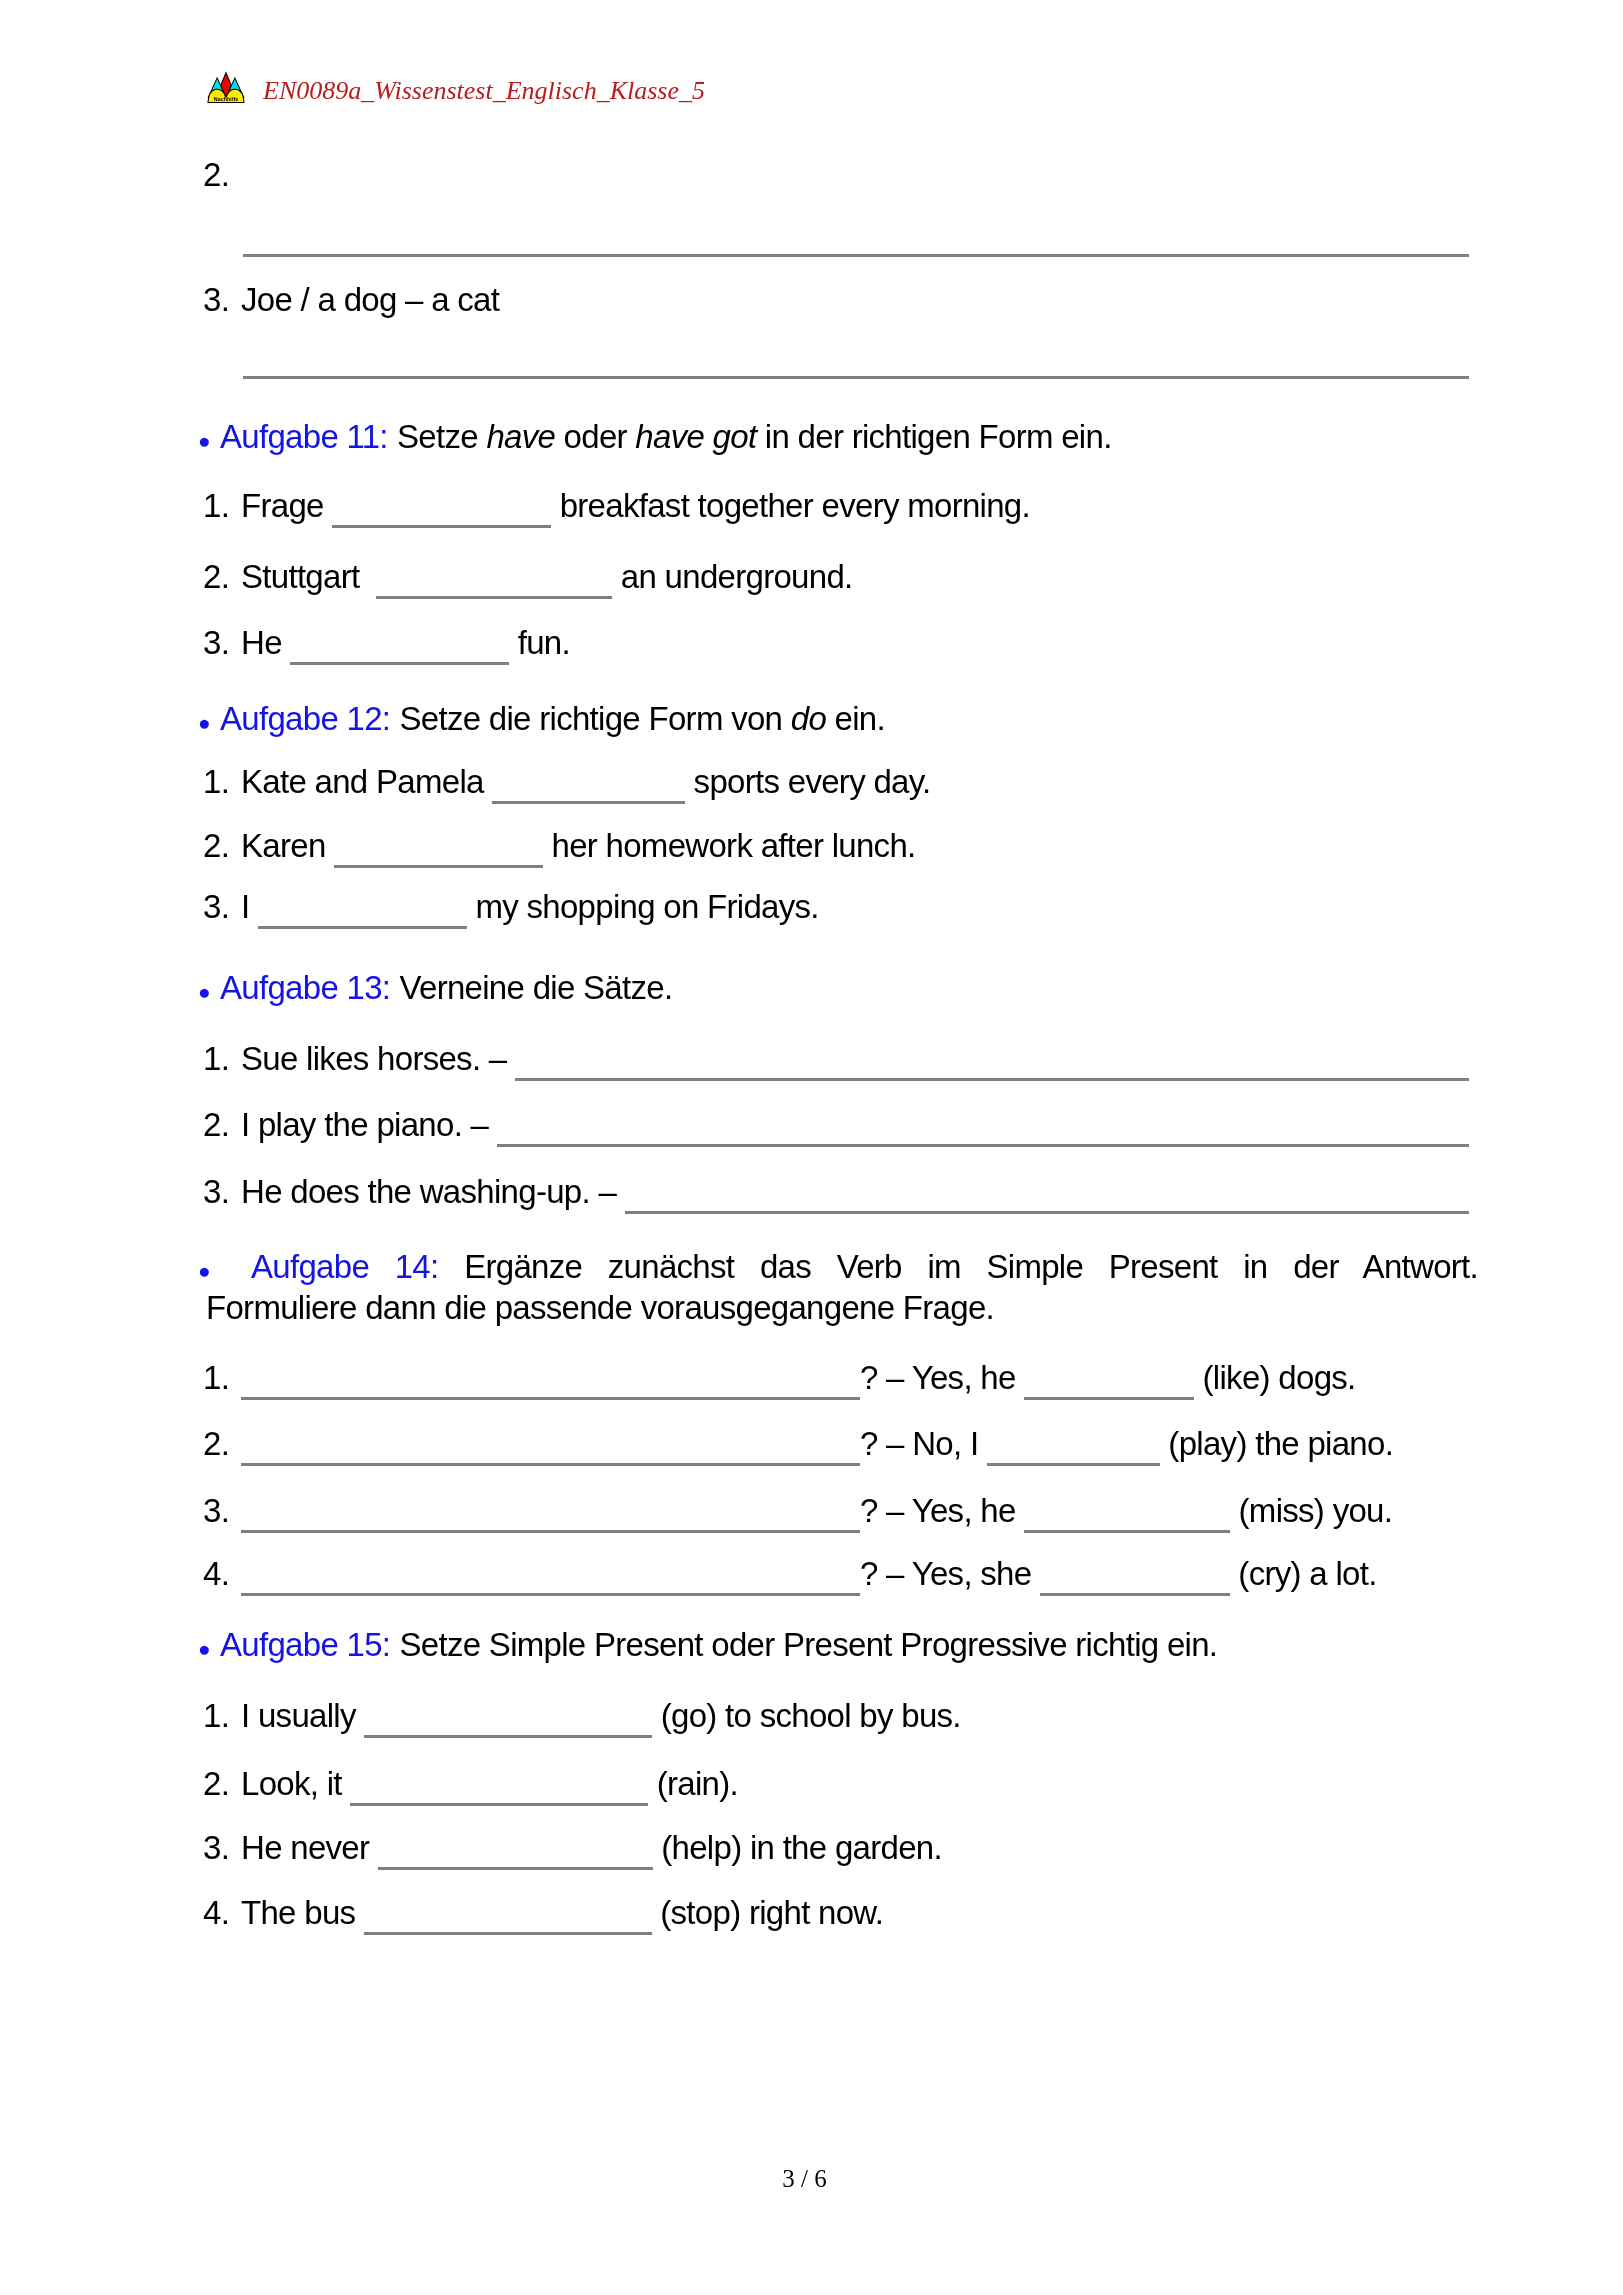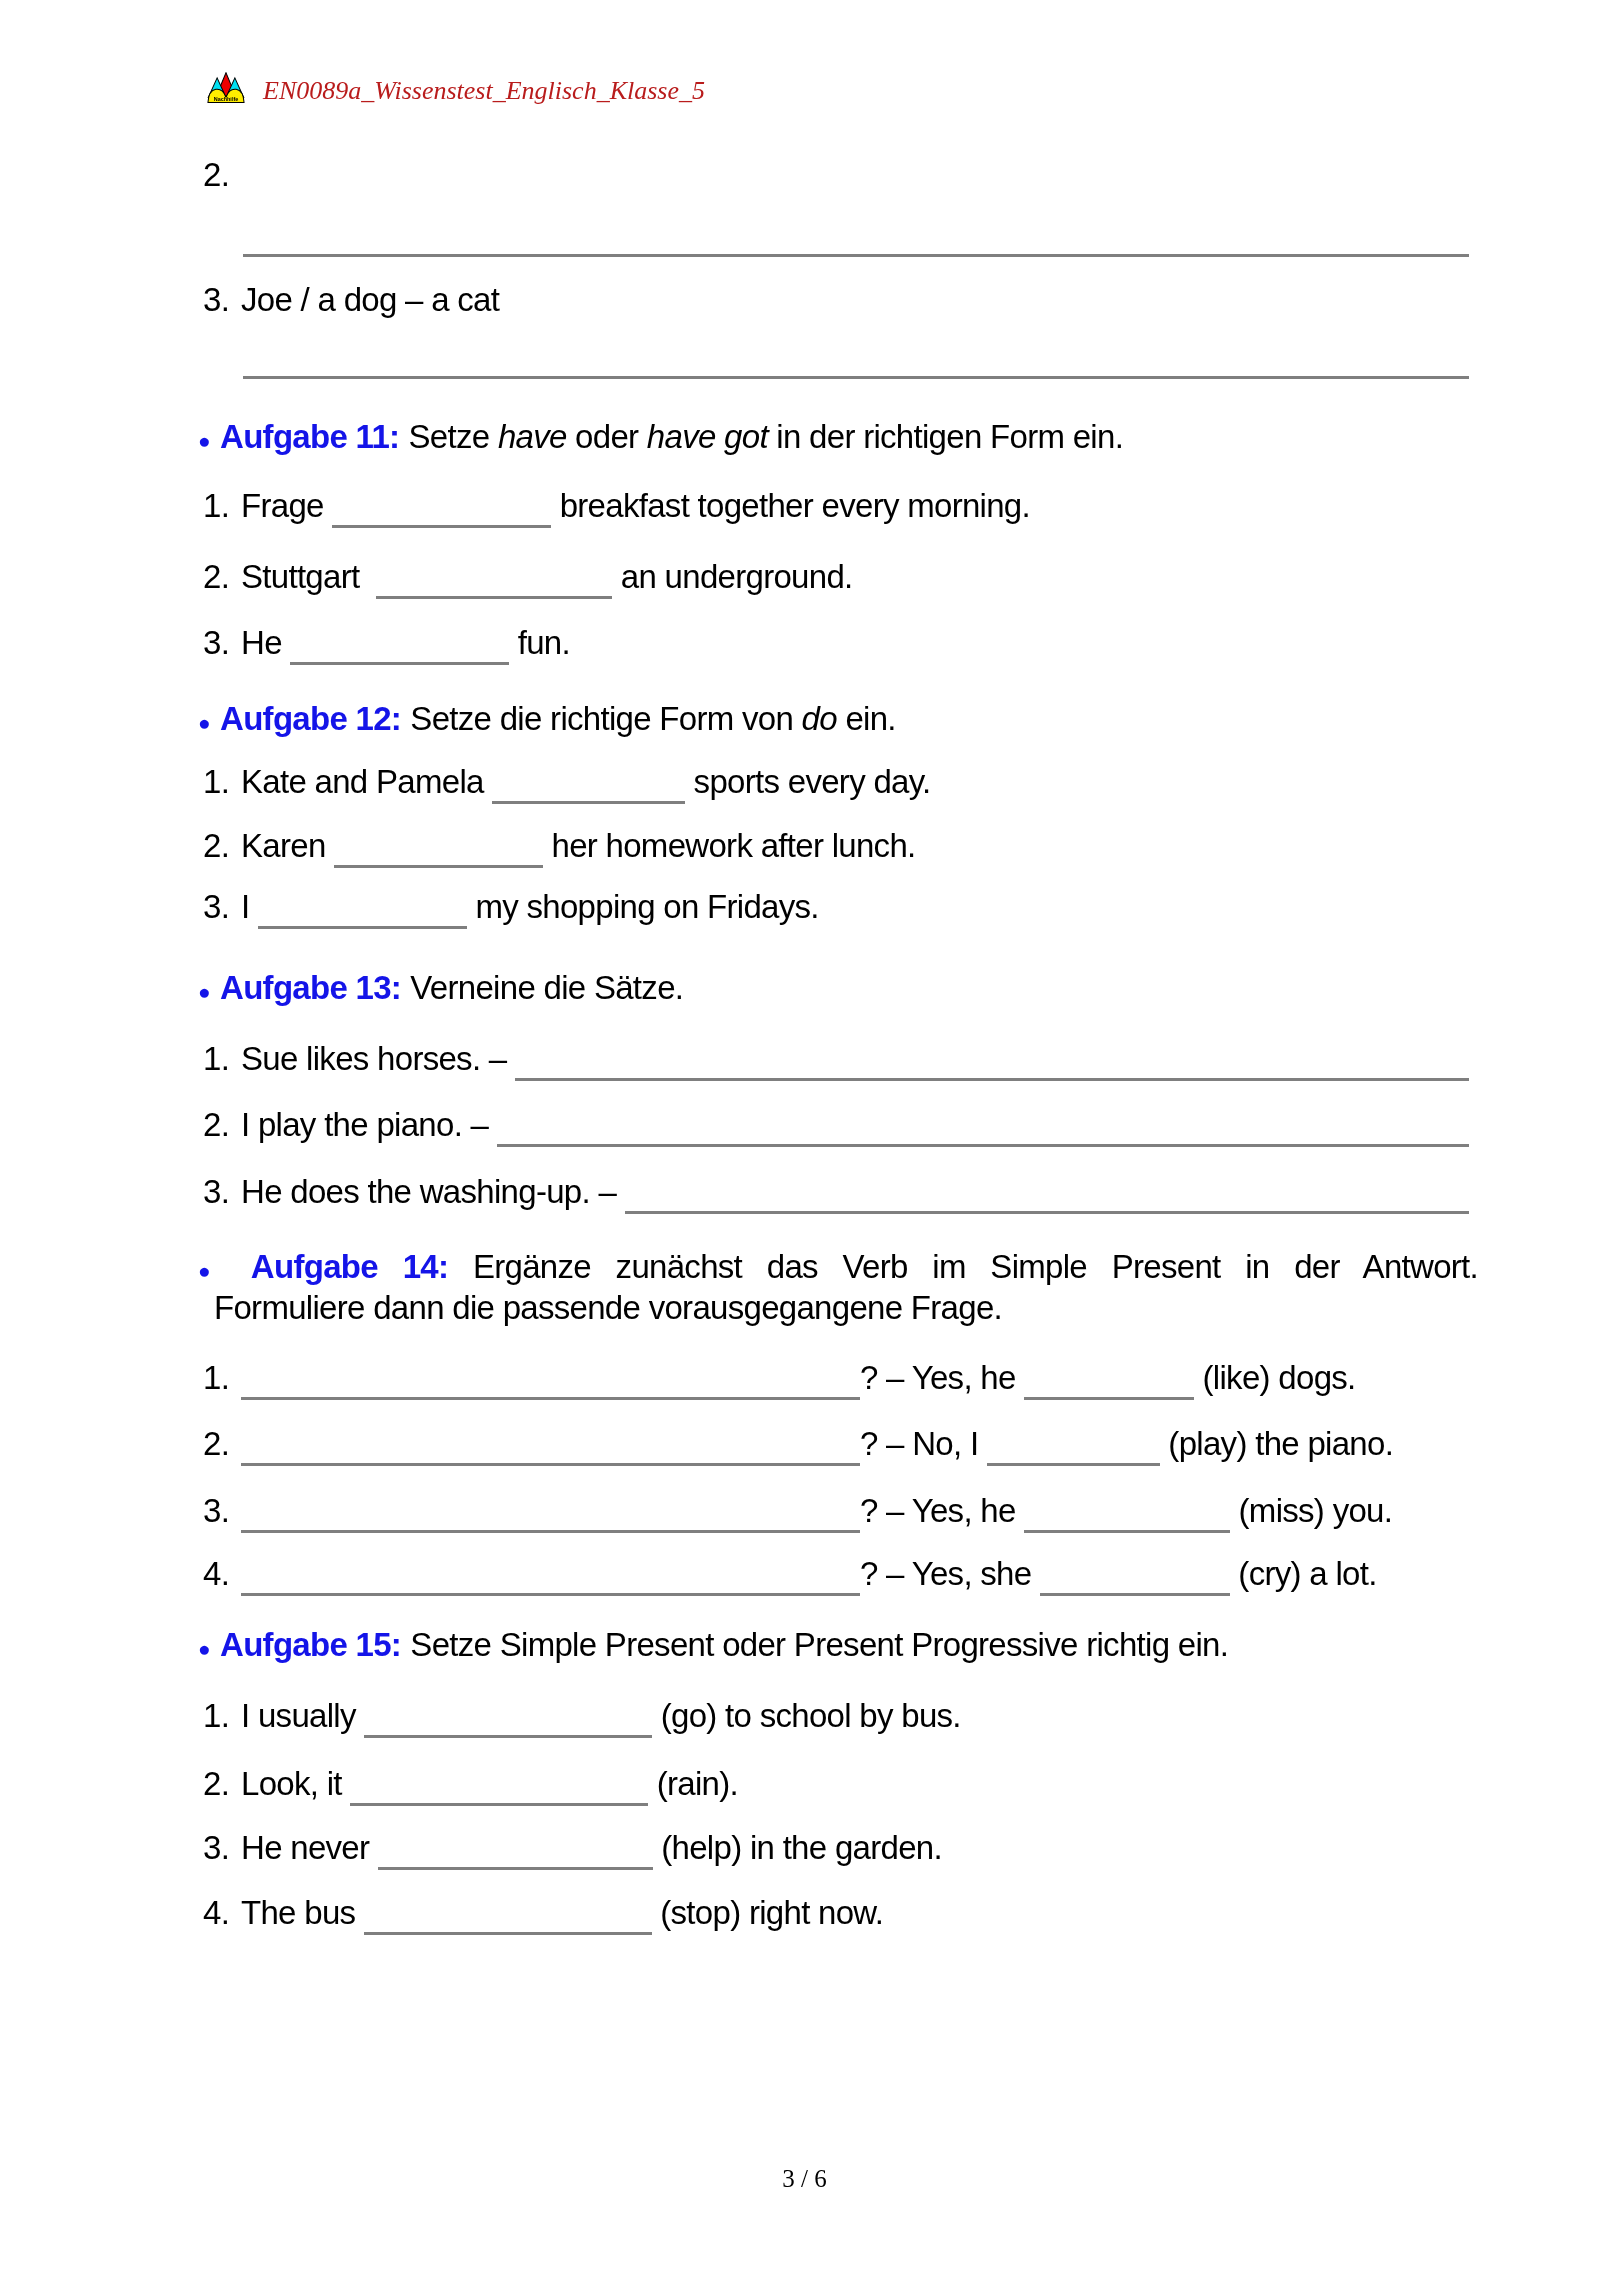--- a/index.html
+++ b/index.html
@@ -50,33 +50,33 @@
     position:absolute;left:198px;right:154px;
     display:flex;align-items:baseline;
     font-size:33px;line-height:42px;letter-spacing:-0.7px;
     white-space:pre;
   }
   .bullet{
     flex:none;width:22px;
     font-size:21px;color:var(--accent-blue);
   }
   .hlabel{
-    flex:none;font-weight:bold;color:var(--accent-blue);
+    flex:none;font-weight:normal;color:var(--accent-blue);
     margin-right:9.2px;
   }
   .it{font-style:italic;}
   
   .head-block{
     position:absolute;left:198px;right:145px;
     font-size:33px;line-height:37px;letter-spacing:-0.7px;
   }
   .jline{display:block;text-align:justify;text-align-last:justify;}
   .jline .bullet{display:inline;width:auto;}
   .jline .hlabel{display:inline;margin-right:0;}
-  .nline{display:block;margin-left:16px;}
+  .nline{display:block;margin-left:8px;}
   
   .page-number{
     position:absolute;left:0;right:14px;top:2160px;
     text-align:center;
     font-family:Liberation Serif, serif;
     font-size:25px;line-height:37px;
   }
 </style>
 </head>
 <body>

